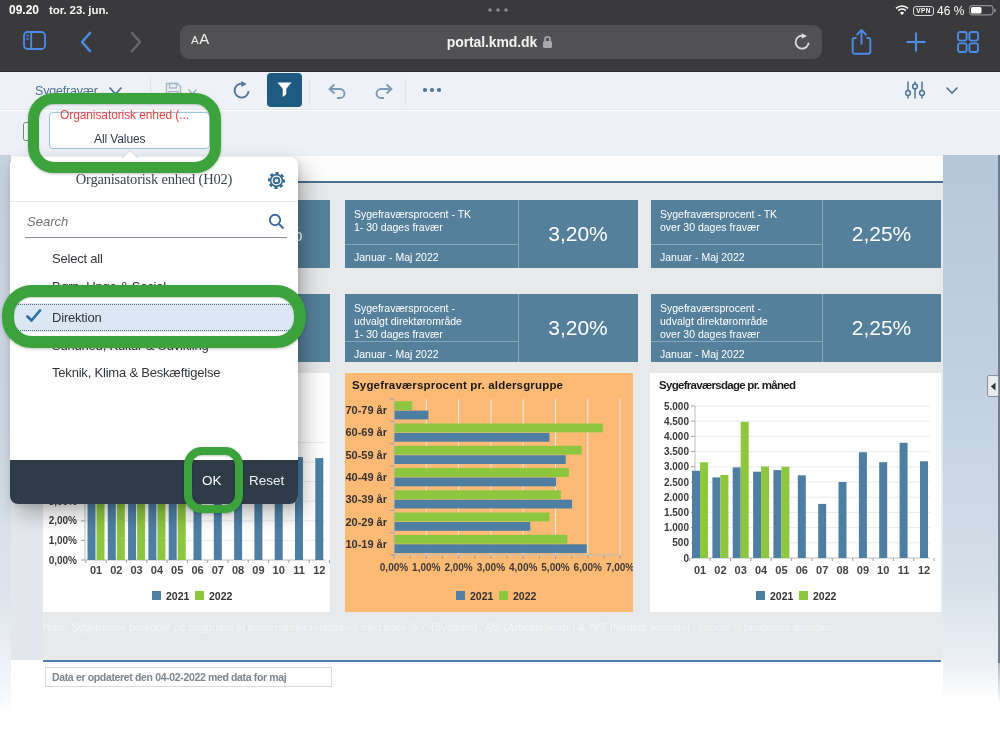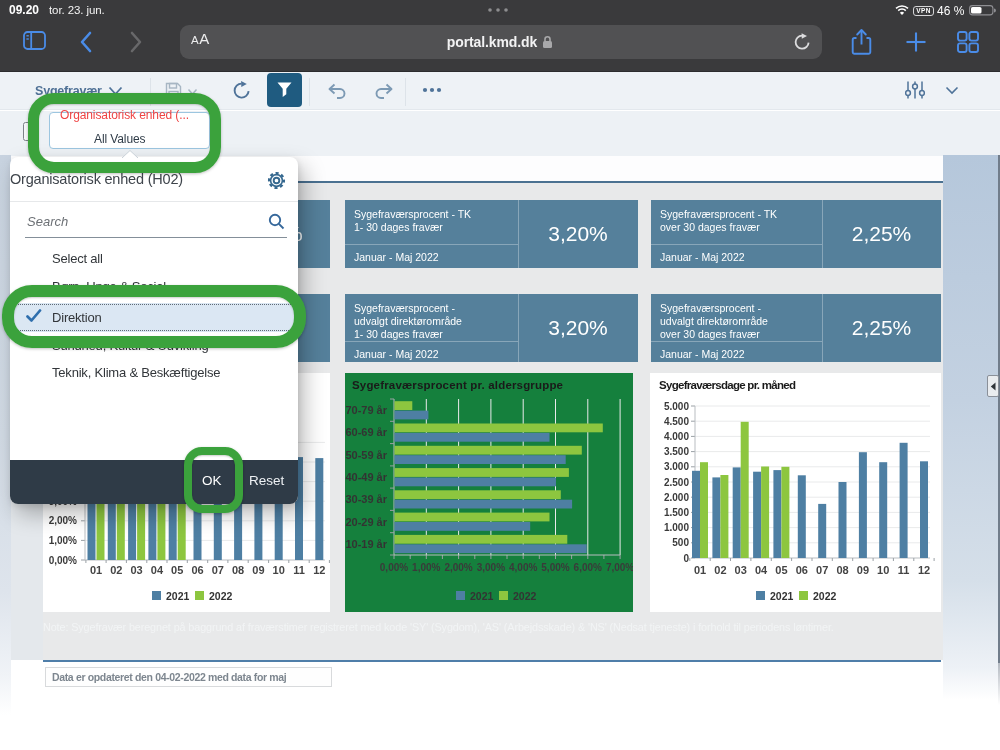--- a/index.html
+++ b/index.html
@@ -3,21 +3,21 @@
 <style>
 *{margin:0;padding:0;box-sizing:border-box;}
 html,body{width:1000px;height:750px;overflow:hidden;}
 body{font-family:"Liberation Sans",sans-serif;-webkit-font-smoothing:antialiased;background:#fff;position:relative;}
 .abs{position:absolute;}
 svg{display:block;}
 </style></head><body>
 
 <div class="abs" style="left:0;top:0;width:1000px;height:72px;background:#3a3a3c;border-bottom:1px solid #2c2c2e;">
 <div class="abs" style="left:9px;top:3px;font-size:12px;font-weight:700;color:#fff;">09.20</div>
-<div class="abs" style="left:49px;top:3.5px;font-size:11.5px;font-weight:400;letter-spacing:-0.1px;color:#f4f4f4;">tor. 23. jun.</div>
+<div class="abs" style="left:49px;top:3.5px;font-size:11.5px;font-weight:700;letter-spacing:-0.1px;color:#f4f4f4;">tor. 23. jun.</div>
 <div class="abs" style="left:487px;top:8px;width:26px;height:4px;">
       <svg width="26" height="4">
         <circle cx="3" cy="2" r="1.8" fill="#8e8e90"></circle>
         <circle cx="11" cy="2" r="1.8" fill="#8e8e90"></circle>
         <circle cx="19" cy="2" r="1.8" fill="#8e8e90"></circle>
       </svg>
     </div>
 <div class="abs" style="left:895px;top:5px;width:14px;height:11px;">
       <svg width="14" height="11" viewBox="0 0 14 11">
         <path d="M7 10 L4.9 7.7 A3.1 3.1 0 0 1 9.1 7.7 Z" fill="#fff"></path>
@@ -84,21 +84,21 @@
       <svg width="22" height="22" viewBox="0 0 22 22">
         <rect x="1" y="1" width="8.6" height="8.6" rx="2" fill="none" stroke="#4a8ce8" stroke-width="1.9"></rect>
         <rect x="12.4" y="1" width="8.6" height="8.6" rx="2" fill="none" stroke="#4a8ce8" stroke-width="1.9"></rect>
         <rect x="1" y="12.4" width="8.6" height="8.6" rx="2" fill="none" stroke="#4a8ce8" stroke-width="1.9"></rect>
         <rect x="12.4" y="12.4" width="8.6" height="8.6" rx="2" fill="none" stroke="#4a8ce8" stroke-width="1.9"></rect>
       </svg>
     </div>
 </div>
 <div class="abs" style="left:0;top:72px;width:1000px;height:38px;background:#eef2f6;border-bottom:1px solid #e3e8ed;"></div>
 <div class="abs" style="left:0;top:111px;width:1000px;height:45px;background:#edf1f5;"></div>
-<div class="abs" style="left:35px;top:84px;font-size:12.5px;font-weight:700;color:#4e7095;letter-spacing:-0.2px;">Sygefravær</div>
+<div class="abs" style="left:35px;top:84px;font-size:12.5px;font-weight:400;color:#4e7095;letter-spacing:-0.2px;">Sygefravær</div>
 <div class="abs" style="left:108px;top:86px;">
     <svg width="15" height="10">
       <polyline points="1.5,1.5 7.5,8 13.5,1.5" fill="none" stroke="#4f7399" stroke-width="1.8"></polyline>
     </svg>
   </div>
 <div class="abs" style="left:150px;top:78px;width:1px;height:28px;background:#dde3e9;"></div>
 <div class="abs" style="left:165px;top:82px;">
     <svg width="17" height="17" viewBox="0 0 17 17">
       <path d="M1.5 1.5 H12.5 L15.5 4.5 V15.5 H1.5 Z" fill="none" stroke="#a7b6c3" stroke-width="1.4"></path>
       <rect x="4.5" y="1.5" width="7" height="4.5" fill="none" stroke="#a7b6c3" stroke-width="1.4"></rect>
@@ -270,21 +270,21 @@
       <text x="276.3" y="201" font-size="11" font-weight="700" fill="#444" text-anchor="middle">12</text>
       <line x1="266.2" y1="187" x2="266.2" y2="190" stroke="#9aa0a5" stroke-width="1"></line>
       <line x1="286.4" y1="187" x2="286.4" y2="190" stroke="#9aa0a5" stroke-width="1"></line>
       <rect x="272.3" y="85.1" width="8" height="101.9" fill="#4e7fa3"></rect>
       <rect x="109" y="218" width="9" height="9" fill="#4e7fa3"></rect>
       <text x="123" y="226.5" font-size="10.5" font-weight="700" fill="#333">2021</text>
       <rect x="152" y="218" width="9" height="9" fill="#8dc63f"></rect>
       <text x="166" y="226.5" font-size="10.5" font-weight="700" fill="#333">2022</text>
     </svg>
   </div>
-<div class="abs" style="left:345px;top:373px;width:288px;height:239px;background:#15803d;">
+<div class="abs" style="left:345px;top:373px;width:288px;height:239px;background:#fdba74;">
     <svg width="288" height="239" font-family="Liberation Sans, sans-serif">
       <text x="7" y="16" font-size="11.5" font-weight="700" fill="#1a1a1a" textLength="211">Sygefraværsprocent pr. aldersgruppe</text>
       <text x="49.0" y="198" font-size="10" font-weight="700" fill="#3a3a3a" text-anchor="middle">0,00%</text>
       <line x1="49.0" y1="182" x2="49.0" y2="186" stroke="#9aa0a5" stroke-width="1"></line>
       <line x1="65.2" y1="182" x2="65.2" y2="186" stroke="#9aa0a5" stroke-width="1"></line>
       <line x1="81.3" y1="26" x2="81.3" y2="182" stroke="#e9eaeb" stroke-width="1"></line>
       <text x="81.3" y="198" font-size="10" font-weight="700" fill="#3a3a3a" text-anchor="middle">1,00%</text>
       <line x1="81.3" y1="182" x2="81.3" y2="186" stroke="#9aa0a5" stroke-width="1"></line>
       <line x1="97.4" y1="182" x2="97.4" y2="186" stroke="#9aa0a5" stroke-width="1"></line>
       <line x1="113.6" y1="26" x2="113.6" y2="182" stroke="#e9eaeb" stroke-width="1"></line>
@@ -441,21 +441,21 @@
   </div>
 <div class="abs" style="left:49px;top:112px;width:161px;height:37px;background:#fff;border:1px solid #9cc6e0;border-radius:4px;"></div>
 <div class="abs" style="left:60px;top:108px;font-size:12px;letter-spacing:-0.1px;color:#ef4444;">Organisatorisk enhed (...</div>
 <div class="abs" style="left:58px;top:132px;font-size:12px;letter-spacing:-0.1px;color:#2f3b47;margin-left:36px;">All Values</div>
 <div class="abs" style="left:10px;top:157px;width:288px;height:346.5px;background:#fff;border-radius:8px;box-shadow:6px 10px 22px rgba(0,0,0,0.28),1px 2px 6px rgba(0,0,0,0.1);"></div>
 <div class="abs" style="left:121px;top:149px;">
     <svg width="18" height="9">
       <path d="M1 9 L9 1.5 L17 9" fill="#fff" stroke="#c9d1d8" stroke-width="1"></path>
     </svg>
   </div>
-<div class="abs" style="left:10px;top:171px;width:288px;text-align:left;font-size:14.5px;letter-spacing:-0.2px;color:#3f454c;">Organisatorisk enhed (H02)</div>
+<div class="abs" style="left:10px;top:171px;width:288px;text-align:center;font-size:14.5px;letter-spacing:-0.2px;color:#3f454c;font-family:Liberation Serif, serif;">Organisatorisk enhed (H02)</div>
 <div class="abs" style="left:266px;top:170px;">
     <svg width="21" height="21" viewBox="0 0 21 21">
       <circle cx="10.5" cy="10.5" r="7.4" fill="none" stroke="#35688f" stroke-width="2.3" stroke-dasharray="3.1 2.7" stroke-dashoffset="1.1"></circle>
       <circle cx="10.5" cy="10.5" r="5.9" fill="none" stroke="#35688f" stroke-width="1.6"></circle>
       <circle cx="10.5" cy="10.5" r="2.8" fill="none" stroke="#35688f" stroke-width="1.9"></circle>
     </svg>
   </div>
 <div class="abs" style="left:10px;top:201px;width:288px;height:1px;background:#e6e8ea;"></div>
 <div class="abs" style="left:27px;top:214px;font-size:13px;font-style:italic;color:#6c7075;">Search</div>
 <div class="abs" style="left:268px;top:213px;">

